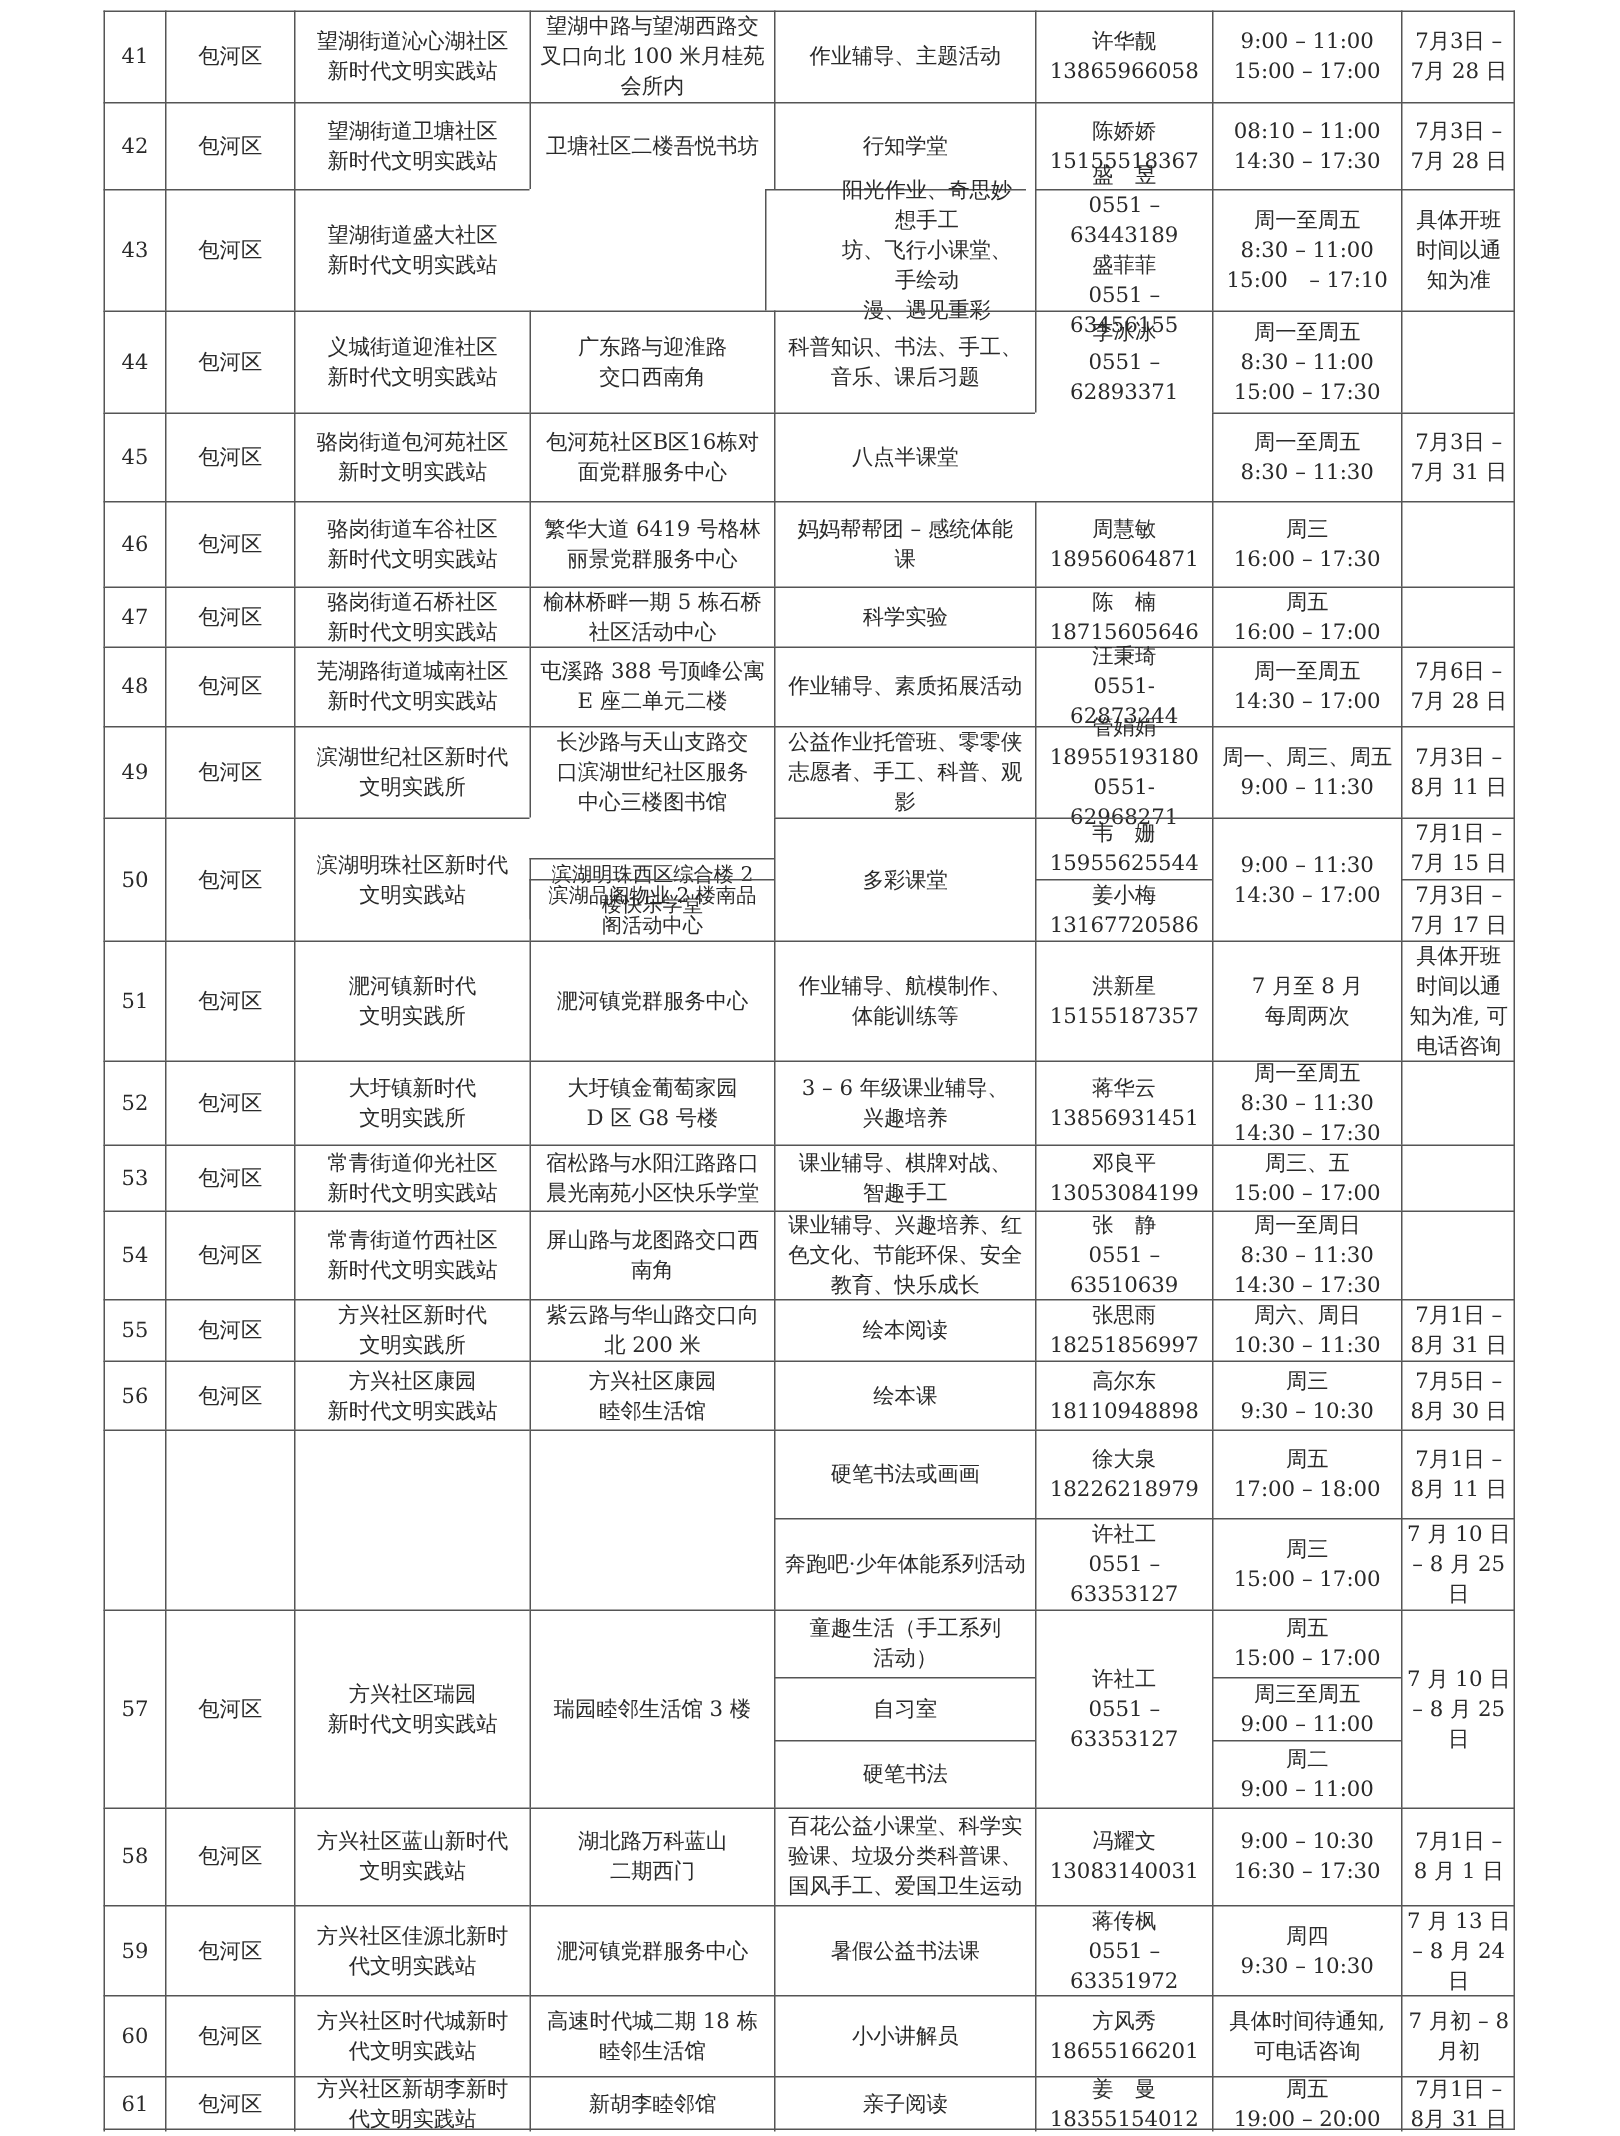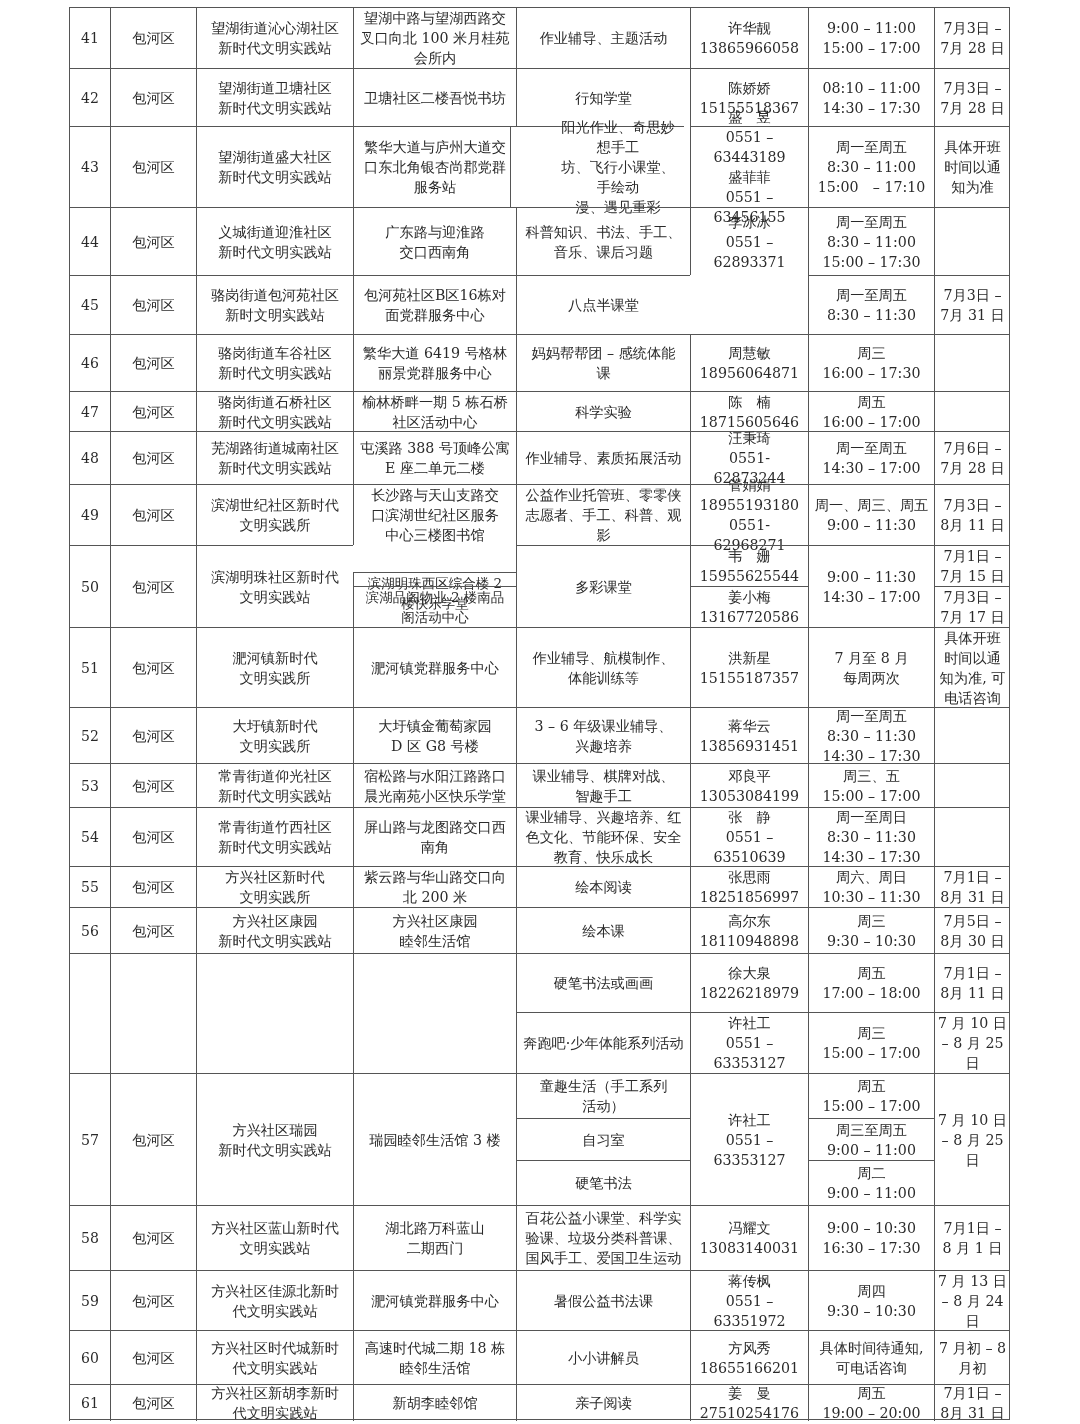--- a/index.html
+++ b/index.html
@@ -41,23 +41,20 @@
     <div class="c" style="left: 621px; width: 118px; top: 61px; height: 58px;">陈娇娇
 15155518367</div>
     <div class="c" style="left: 739px; width: 126px; top: 61px; height: 58px;">08:10 – 11:00
 14:30 – 17:30</div>
     <div class="c" style="left: 865px; width: 76px; top: 61px; height: 58px;">7月3日 –
 7月 28 日</div>
     <div class="c num" style="left: 0px; width: 41px; top: 119px; height: 81px;">43</div>
     <div class="c" style="left: 41px; width: 86px; top: 119px; height: 81px;">包河区</div>
     <div class="c" style="left: 127px; width: 157px; top: 119px; height: 81px;">望湖街道盛大社区
 新时代文明实践站</div>
-    <div class="c" style="left: 284px; width: 163px; top: 119px; height: 81px;">繁华大道与庐州大道交
-口东北角银杏尚郡党群
-服务站</div>
     <div class="c" style="left: 441px; width: 174px; top: 119px; height: 81px; padding-left: 44px;">阳光作业、奇思妙想手工
 坊、飞行小课堂、手绘动
 漫、遇见重彩</div>
     <div class="c" style="left: 621px; width: 118px; top: 119px; height: 81px;">盛　昱
 0551 – 63443189
 盛菲菲
 0551 – 63456155</div>
     <div class="c" style="left: 739px; width: 126px; top: 119px; height: 81px;">周一至周五
 8:30 – 11:00
 15:00　– 17:10</div>
@@ -326,19 +323,19 @@
 可电话咨询</div>
     <div class="c" style="left: 865px; width: 76px; top: 1323px; height: 54px;">7 月初 – 8
 月初</div>
     <div class="c num" style="left: 0px; width: 41px; top: 1377px; height: 37px;">61</div>
     <div class="c" style="left: 41px; width: 86px; top: 1377px; height: 37px;">包河区</div>
     <div class="c" style="left: 127px; width: 157px; top: 1377px; height: 37px;">方兴社区新胡李新时
 代文明实践站</div>
     <div class="c" style="left: 284px; width: 163px; top: 1377px; height: 37px;">新胡李睦邻馆</div>
     <div class="c" style="left: 447px; width: 174px; top: 1377px; height: 37px;">亲子阅读</div>
     <div class="c" style="left: 621px; width: 118px; top: 1377px; height: 37px;">姜　曼
-27510254176</div>
+18355154012</div>
     <div class="c" style="left: 739px; width: 126px; top: 1377px; height: 37px;">周五
 19:00 – 20:00</div>
     <div class="c" style="left: 865px; width: 76px; top: 1377px; height: 37px;">7月1日 –
 8月 31 日</div>
   </div>
 <div class="frame"></div>
 
 </body></html>

